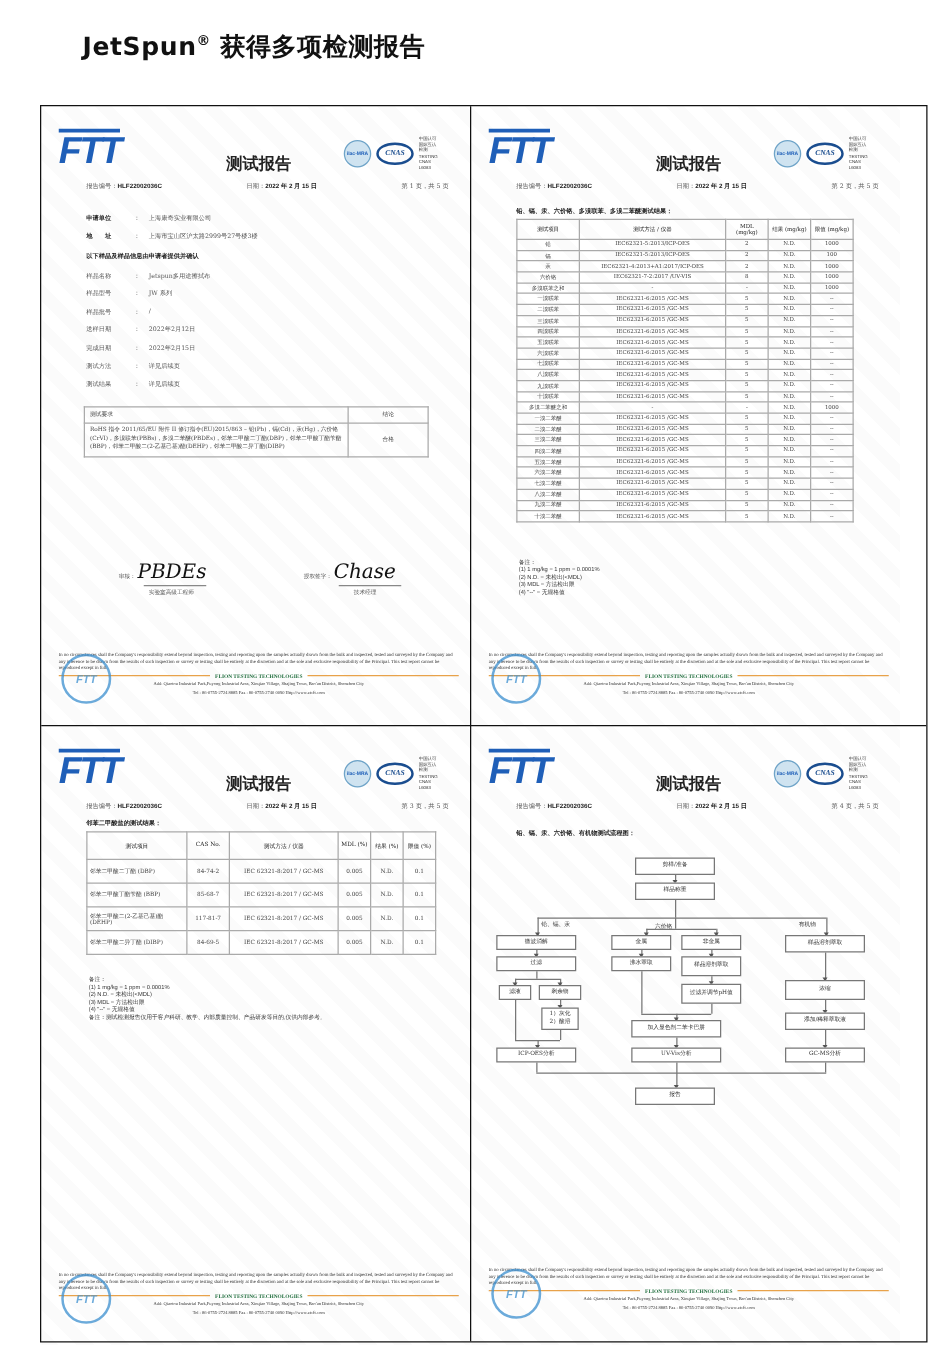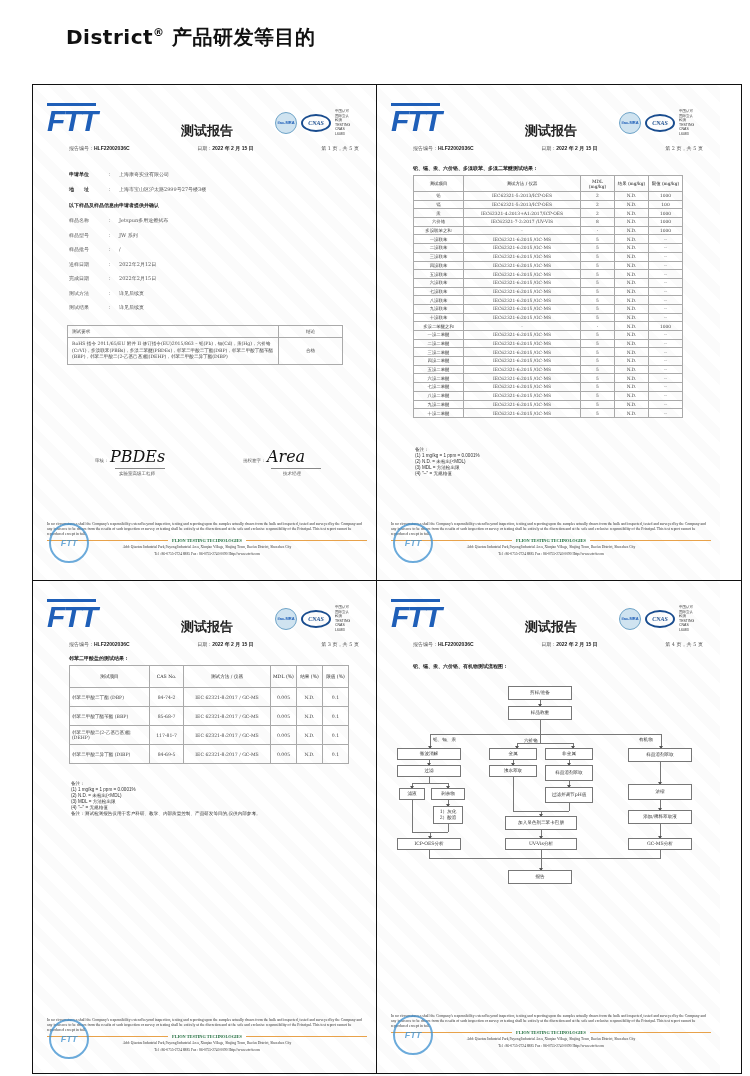--- a/index.html
+++ b/index.html
@@ -53,21 +53,21 @@
   .box { position: absolute; border: 1px solid #777; background:#fff; font-size: 4.6px; color:#333; display:flex; align-items:center; justify-content:center; text-align:center; line-height: 6px; }
   .fl { position: absolute; background: #777; }
   .arrow::after { content:""; position:absolute; left:-2px; bottom:-1px; border-left:2.5px solid transparent; border-right:2.5px solid transparent; border-top:3px solid #555; }
   .flabel { position:absolute; font-size:4.6px; color:#333; }
   .wm { position:absolute; inset:0; background-image: repeating-linear-gradient(45deg, rgba(0,0,0,0.015) 0 10px, transparent 10px 20px); pointer-events:none; }
 </style>
 </head>
 <body>
 
 <div class="headline">
-  <span>District</span><sup>®</sup><span> 产品研发等目的</span>
+  <span>JetSpun</span><sup>®</sup><span> 获得多项检测报告</span>
 </div>
 
 <div class="grid">
   <div class="vline"></div>
   <div class="hline"></div>
 
   <div class="page p1">
     <div class="wm"></div>
     <div class="logo-ftt"><span>FTT</span></div>
     <div class="doc-title">测试报告</div>
@@ -140,21 +140,21 @@
             <td class="c">合格</td>
           </tr>
     </tbody>
       </table>
     <div class="sign" style="left:62px">
       <span>审核：</span> <span class="script">PBDEs</span>
       <div class="line" style="margin-left:20px"></div>
       <div style="margin-left:24px;margin-top:2px">实验室高级工程师</div>
     </div>
     <div class="sign" style="left:210px">
-      <span>授权签字：</span> <span class="script">Area</span>
+      <span>授权签字：</span> <span class="script">Chase</span>
       <div class="line" style="margin-left:28px"></div>
       <div style="margin-left:40px;margin-top:2px">技术经理</div>
     </div>
     <div class="footer">
       <div>In no circumstances shall the Company's responsibility extend beyond inspection, testing and reporting upon the samples actually drawn from the bulk and inspected, tested and surveyed by the Company and any inference to be drawn from the results of such inspection or survey or testing shall be entirely at the discretion and at the sole and exclusive responsibility of the Principal. This test report cannot be reproduced except in full.</div>
       <div class="brand">
           <span class="ln"></span>
           <span>FLION TESTING TECHNOLOGIES</span>
           <span class="ln"></span>
         </div>

